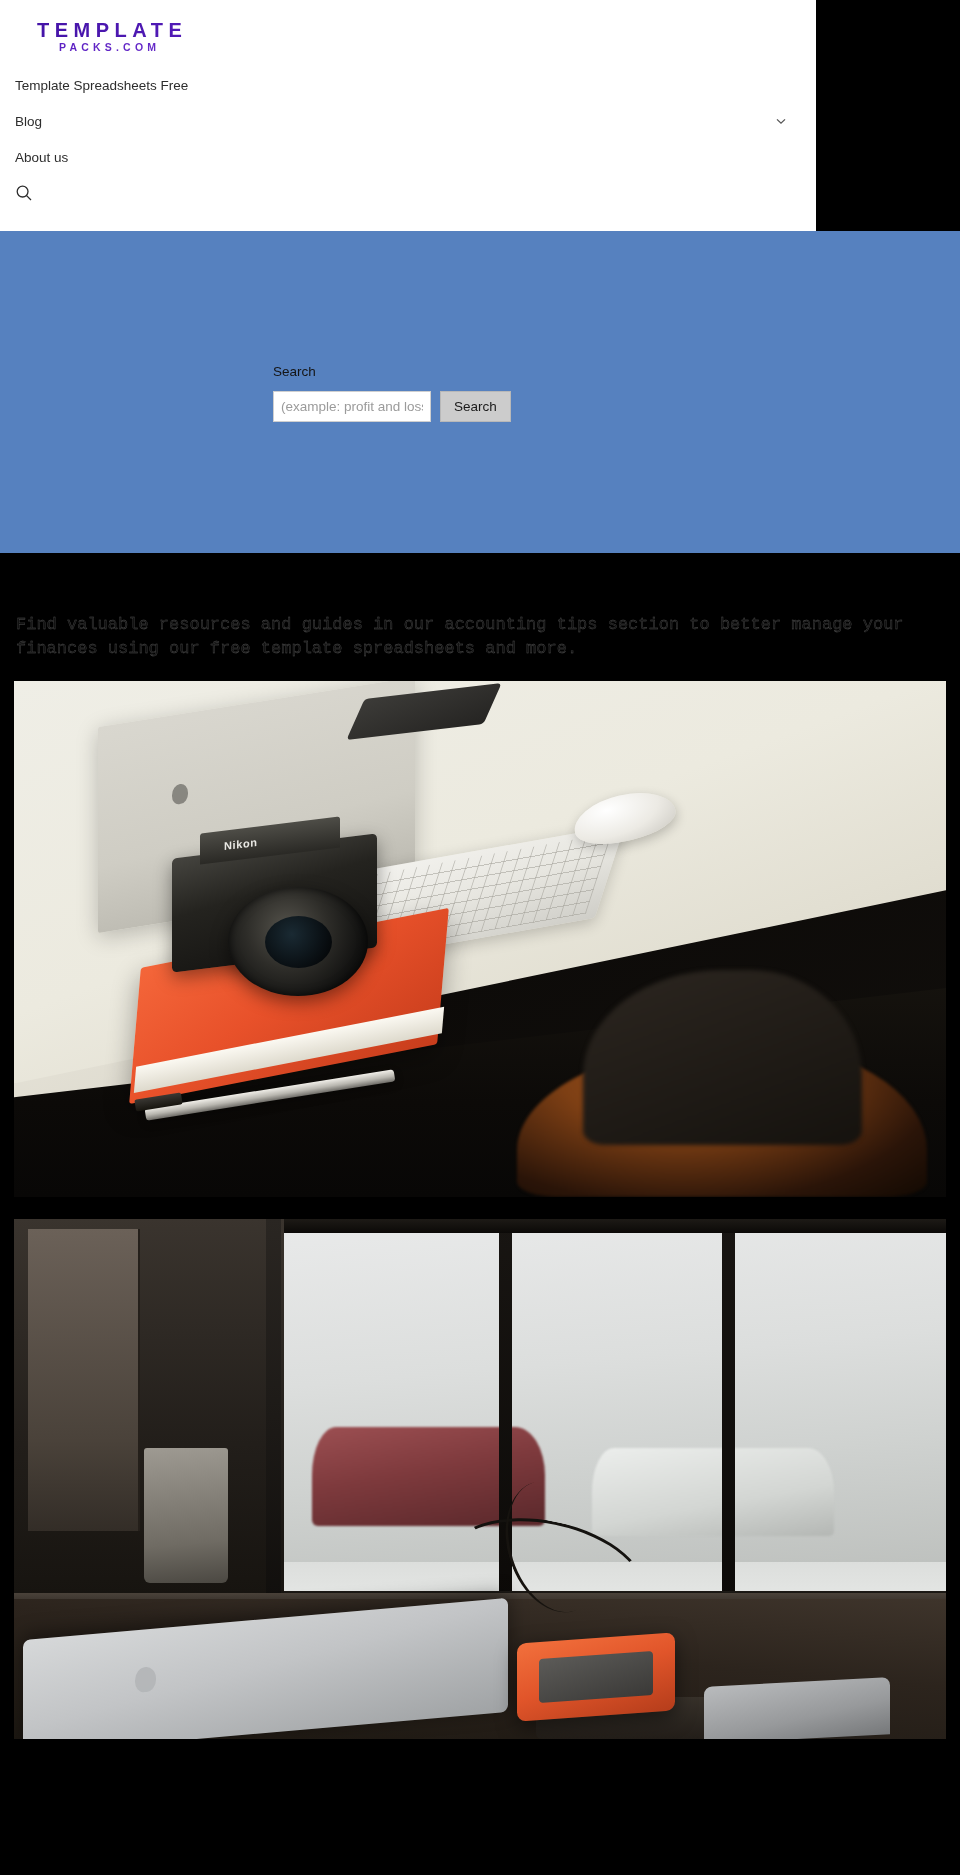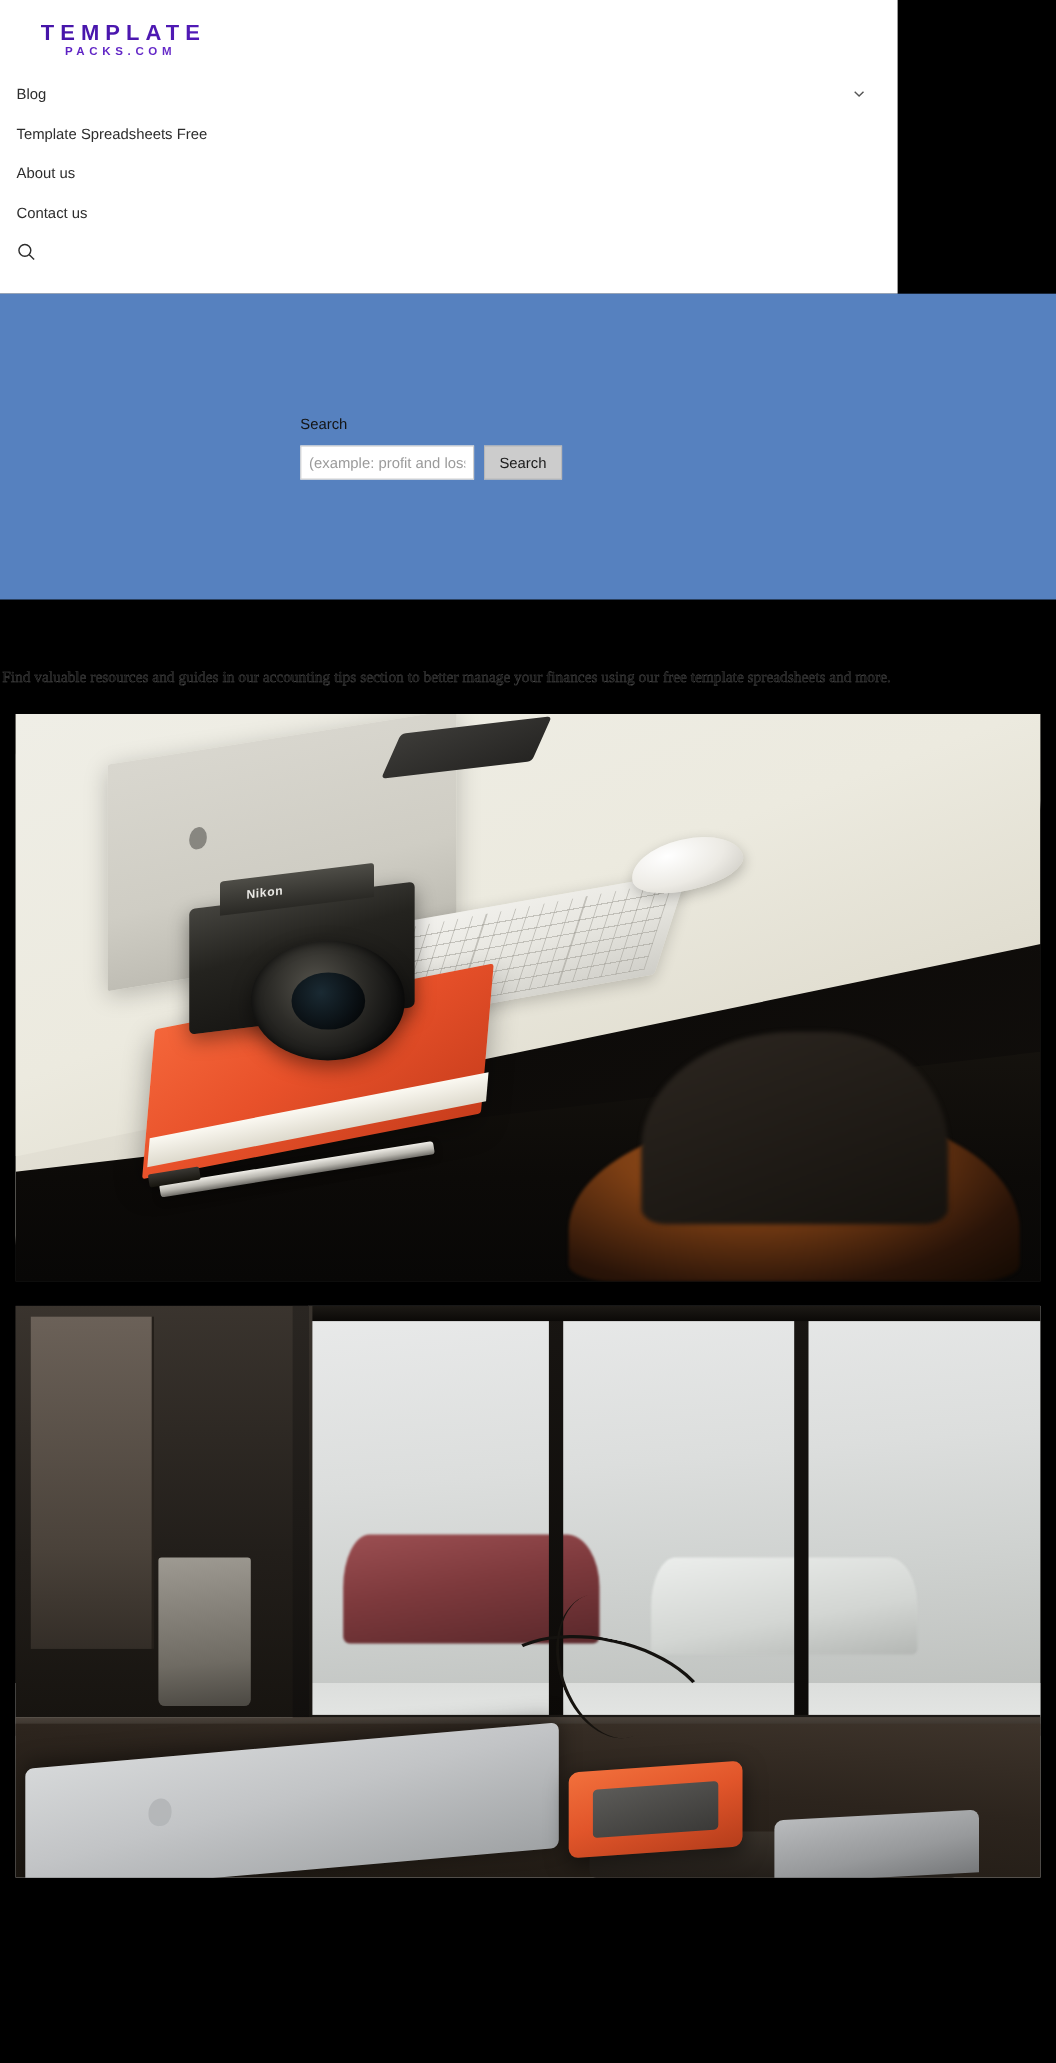--- a/index.html
+++ b/index.html
@@ -99,21 +99,21 @@
     display: block;
     padding: 8px 0 14px 0;
     width: 36px;
   }
 
   .search-toggle svg { display: block; }
 
   
   .hero {
     background: #5681bf;
-    height: 278px;
+    height: 322px;
     position: relative;
     display: flex;
     align-items: center;
     justify-content: flex-start;
   }
 
   .hero-inner {
     padding-left: 273px;
     width: 100%;
   }
@@ -174,27 +174,27 @@
     font-weight: normal;
     color: #0a0a0a;
     -webkit-text-stroke: 0.55px #6a6a6a;
     text-shadow: 0 0 1px #3a3a3a;
     padding: 0 0 0 14px;
     letter-spacing: 0.4px;
     font-family: "Liberation Sans", sans-serif;
   }
 
   .archive-desc {
-    font-size: 14px;
+    font-size: 17px;
     line-height: 24px;
     color: #121212;
     -webkit-text-stroke: 0.32px #565656;
-    padding: 18px 14px 0 2px;
+    padding: 18px 14px 0 16px;
     max-width: 930px;
-    font-family: Liberation Serif, serif;
+    font-family: Liberation Mono, monospace;
   }
 
   .posts { padding-top: 20px; }
 
   .post-card { margin-bottom: 0; }
 
   .post-thumb {
     width: 932px;
     height: 516px;
     margin: 0 auto;
@@ -469,41 +469,38 @@
 
   <header class="site-header">
 
     <a class="logo-wrap" href="#">
       <span class="logo-main">TEMPLATE</span>
       <span class="logo-sub">PACKS.COM</span>
     </a>
 
     <nav>
       <ul class="main-nav">
+
+        <li class="nav-item">
+          <a class="nav-link" href="#">Template Spreadsheets Free</a>
+        </li>
 
         <li class="nav-item">
           <a class="nav-link" href="#">Blog</a>
           <span class="nav-chevron">
             <svg width="12" height="12" viewBox="0 0 12 12" aria-hidden="true">
               <path d="M2 4.4 L6 8.2 L10 4.4" fill="none" stroke="#555" stroke-width="1.3"></path>
             </svg>
           </span>
         </li>
 
         <li class="nav-item">
-          <a class="nav-link" href="#">Template Spreadsheets Free</a>
-        </li>
-
-        <li class="nav-item">
           <a class="nav-link" href="#">About us</a>
         </li>
 
-        <li class="nav-item">
-          <a class="nav-link" href="#">Contact us</a>
-        </li>
 
         <li class="nav-item">
           <a class="search-toggle" href="#">
             <svg width="18" height="18" viewBox="0 0 18 18" aria-hidden="true">
               <circle cx="7.6" cy="7.6" r="5.4" fill="none" stroke="#2d2d2d" stroke-width="1.3"></circle>
               <line x1="11.6" y1="11.6" x2="16" y2="16" stroke="#2d2d2d" stroke-width="1.3"></line>
             </svg>
           </a>
         </li>
 

